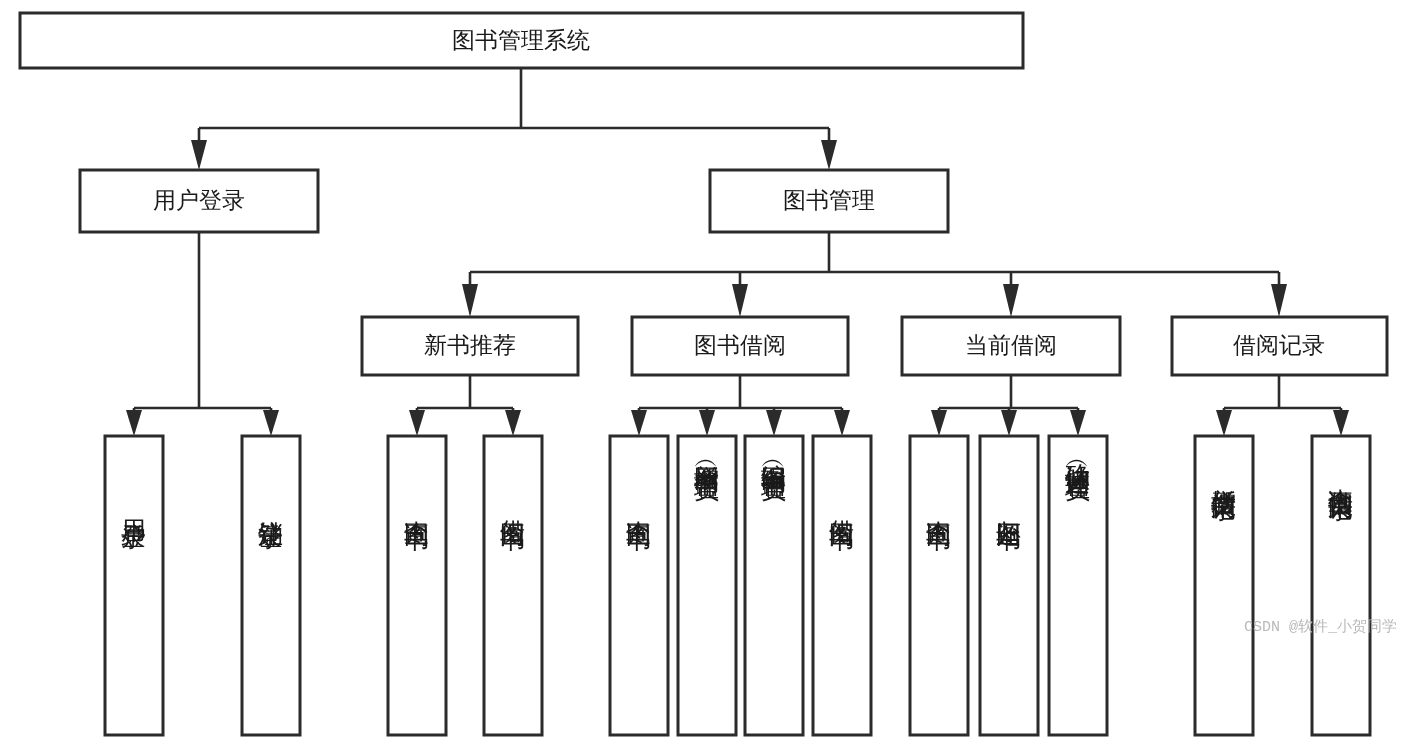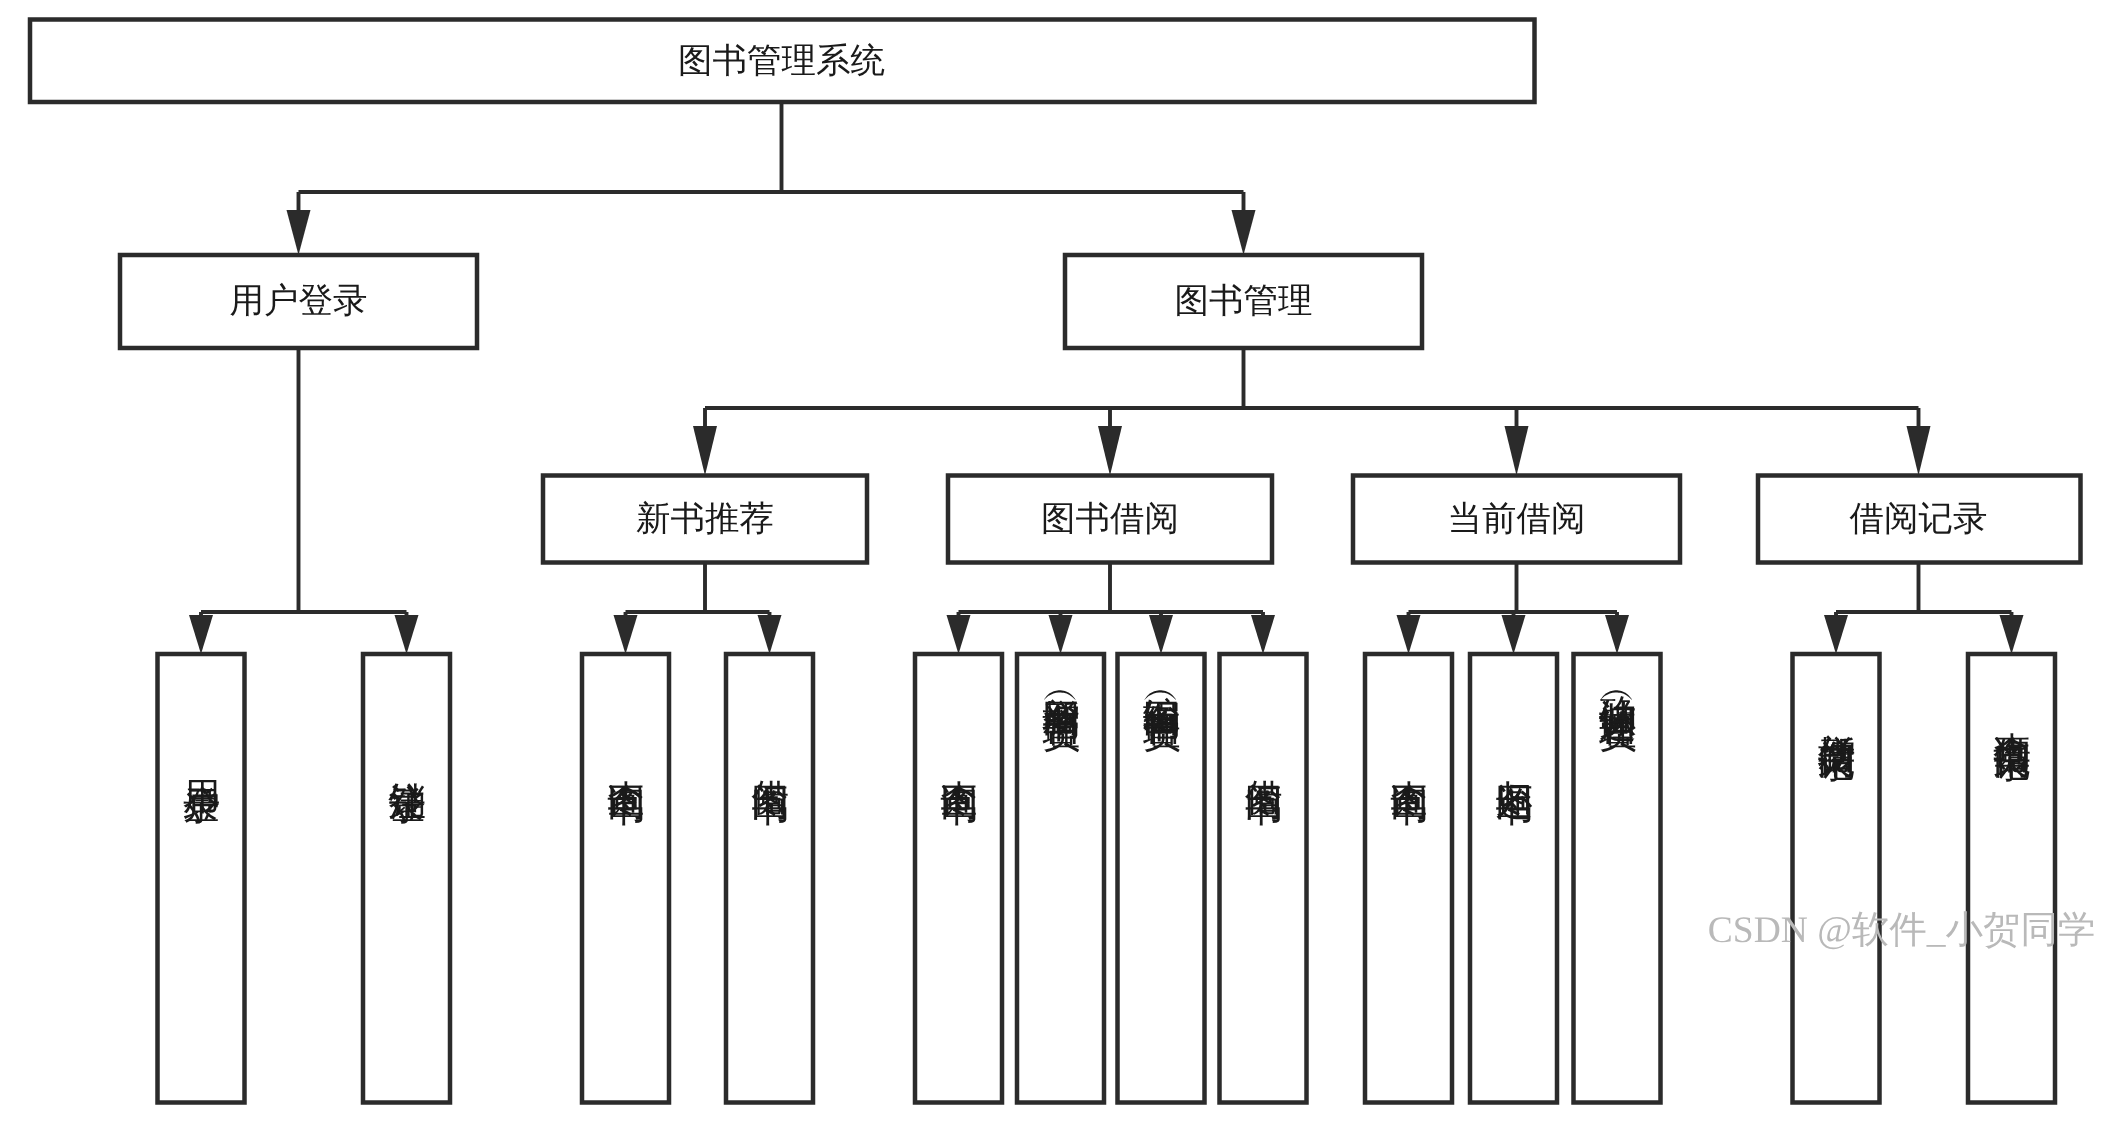--- a/index.html
+++ b/index.html
@@ -68,22 +68,22 @@
     font-size: 25px;
     line-height: 1.12;
     letter-spacing: 2px;
     color: #1a1a1a;
     white-space: nowrap;
   }
   .watermark {
     position: absolute;
     right: 8px;
     bottom: 4px;
-    font-family: Liberation Serif, serif;
-    font-size: 25px;
+    font-family: Liberation Mono, monospace;
+    font-size: 15px;
     color: #b9b9b9;
     white-space: nowrap;
     pointer-events: none;
     margin-top: 16px;
   }
 </style>
 </head>
 <body>
 
 <div id="diagram-root">

